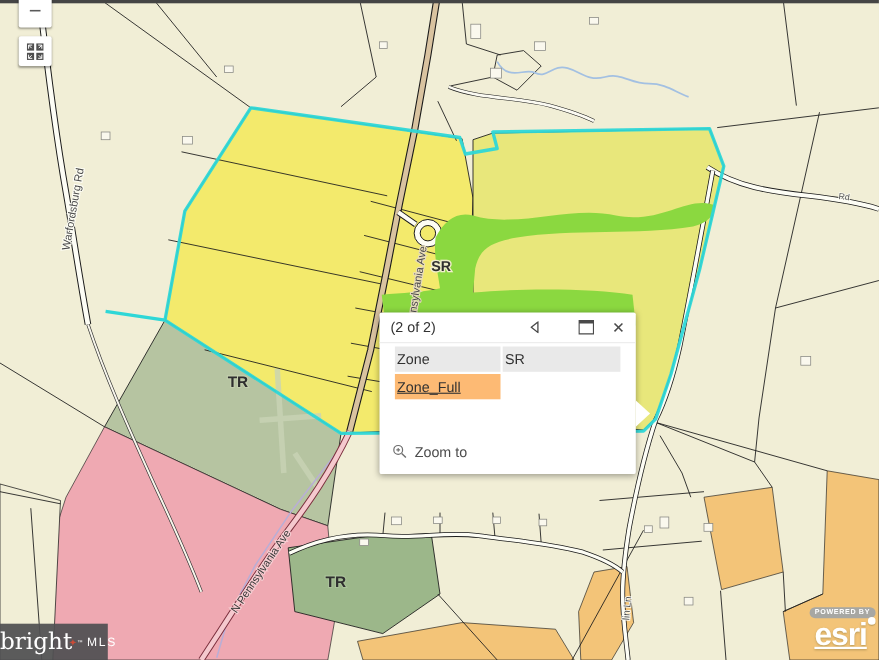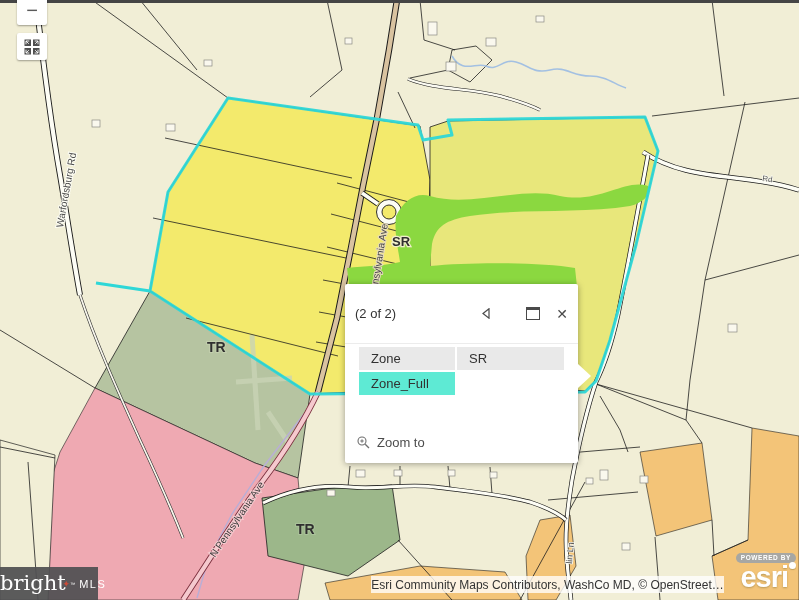--- a/index.html
+++ b/index.html
@@ -14,48 +14,48 @@
            justify-content:center;cursor:pointer;}
   .zoom-out{top:-10px;height:35px;font-size:20px;color:#5a5a5a;padding-top:6px;box-sizing:border-box;}
   .extent{top:33px;height:27px;}
 
   
   .popup{position:absolute;left:345px;top:284px;width:233px;background:#fff;z-index:5;
          box-shadow:0 1px 6px rgba(0,0,0,.35);border-radius:2px;color:#323232;}
   .popup-pointer{position:absolute;right:-13px;top:80px;width:0;height:0;
                  border-left:13px solid #fff;border-top:12px solid transparent;
                  border-bottom:12px solid transparent;}
-  .popup-header{display:flex;align-items:center;height:27px;padding:16px 10px;
+  .popup-header{display:flex;align-items:center;height:27px;padding:0 10px;
                 border-bottom:1px solid #ececec;}
   .pagination{font-size:13px;color:#323232;}
   .header-actions{margin-left:auto;display:flex;align-items:center;}
   .hbtn{background:none;border:none;padding:0;margin:0;cursor:pointer;display:flex;
         align-items:center;justify-content:center;color:#4a4a4a;}
   .chev{margin-right:36px;}
   .maxi{width:12px;height:9px;border:1.5px solid #4a4a4a;border-top-width:3px;margin-right:16px;}
   .close{font-size:14px;line-height:1;color:#4a4a4a;}
   .popup-title{font-size:15px;font-weight:bold;padding:15px 16px 9px 16px;}
   .popup-table{margin:3px 14px 0 14px;display:grid;grid-template-columns:96px 1fr;gap:2px;
                font-size:13px;}
-  .cell{padding:4px 4px 4px 12px;}
+  .cell{padding:4px 4px 4px 2px;}
   .r1{background:#e9e9e9;}
-  .r2{background:#5eead4;}
+  .r2{background:#fdba74;text-decoration:underline;}
   .zoom-to{display:flex;align-items:center;gap:7px;margin:40px 12px 13px 12px;font-size:13px;
            color:#4c4c4c;cursor:pointer;width:max-content;}
 
   
   .attribution{position:absolute;left:371px;top:576px;width:353px;height:17px;z-index:4;
                background:rgba(255,255,255,.78);font-size:12px;color:#333;display:flex;
                align-items:center;justify-content:center;white-space:nowrap;overflow:hidden;}
   .esri-logo{position:absolute;right:3px;bottom:8px;text-align:right;z-index:4;line-height:1;}
   .powered-badge{display:inline-block;background:#a7a7a3;color:#fff;font-size:6.5px;
                  font-weight:bold;letter-spacing:.09em;padding:2px 5px;border-radius:5px;}
   .esri-row{margin-top:-1px;white-space:nowrap;}
   .esri-word{font-size:29px;font-weight:bold;color:#fff;letter-spacing:-1px;
-             text-shadow:0 1px 2px rgba(110,100,50,.45);}
+             text-shadow:0 1px 2px rgba(110,100,50,.45);text-decoration:underline;}
   .esri-dot{display:inline-block;width:7px;height:7px;background:#fff;border-radius:50%;
             vertical-align:18px;margin-left:1px;box-shadow:0 1px 1px rgba(110,100,50,.4);}
   .bright-logo{position:absolute;left:0;bottom:0;width:98px;height:33px;z-index:4;
                background:rgba(80,80,82,.93);display:flex;align-items:center;
                padding-left:0;box-sizing:border-box;}
   .bright-word{font-family:"DejaVu Serif",serif;font-size:21px;color:#fff;line-height:1;}
   .bright-star{color:#cc4b37;font-size:9px;vertical-align:9px;margin-left:-3px;}
   .bright-tm{color:#fff;font-size:5px;vertical-align:13px;}
   .bright-mls{color:#fff;font-size:11px;letter-spacing:1.5px;margin-left:4px;}
 
@@ -251,21 +251,20 @@
     <div class="zoom-to">
       <svg width="13" height="13" viewBox="0 0 13 13">
         <circle cx="5" cy="5" r="4" fill="none" stroke="#6e6e6e" stroke-width="1.1"></circle>
         <line x1="8.2" y1="8.2" x2="12" y2="12" stroke="#6e6e6e" stroke-width="1.3"></line>
         <path d="M5,3.3 V6.7 M3.3,5 H6.7" stroke="#6e6e6e" stroke-width="1"></path>
       </svg>
       <span>Zoom to</span>
     </div>
   </div>
 
-  <div class="attribution">Esri Community Maps Contributors, WashCo MD, © OpenStreet…</div>
 
   <div class="esri-logo">
     <span class="powered-badge">POWERED BY</span>
     <div class="esri-row">
       <span class="esri-word">esri</span><span class="esri-dot"></span>
     </div>
   </div>
 
   <div class="bright-logo">
     <span class="bright-word">bright</span>

